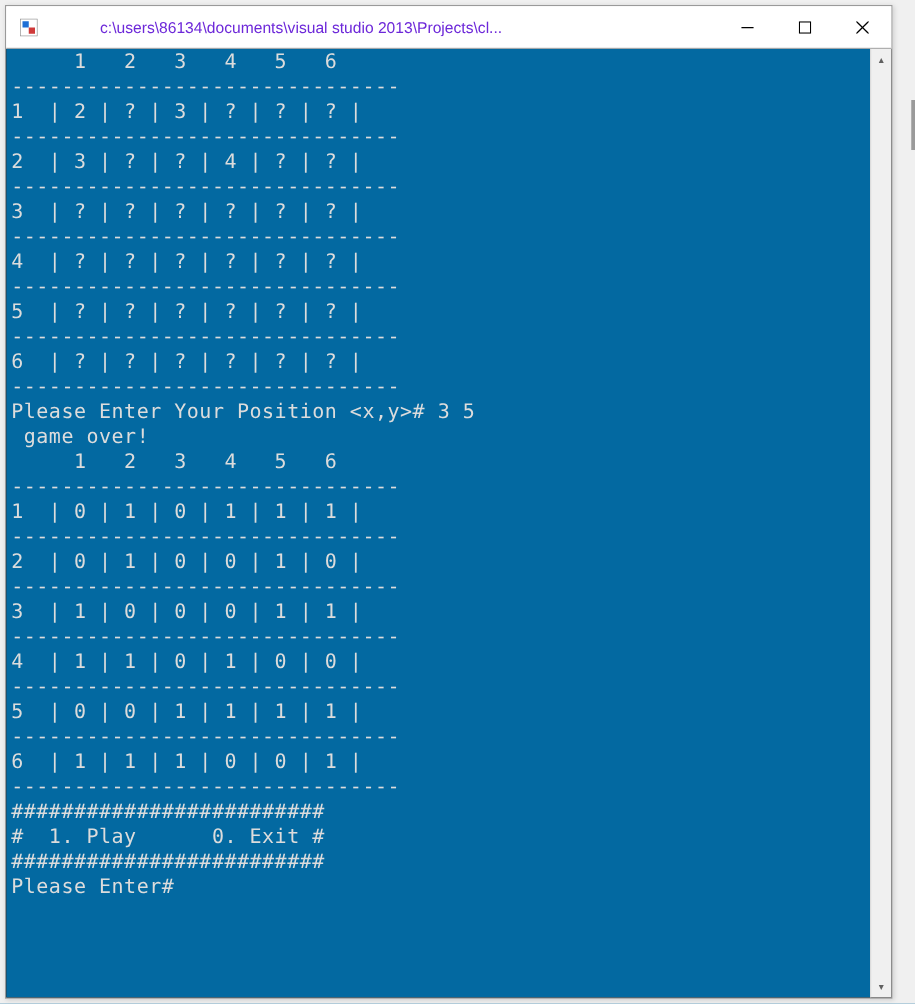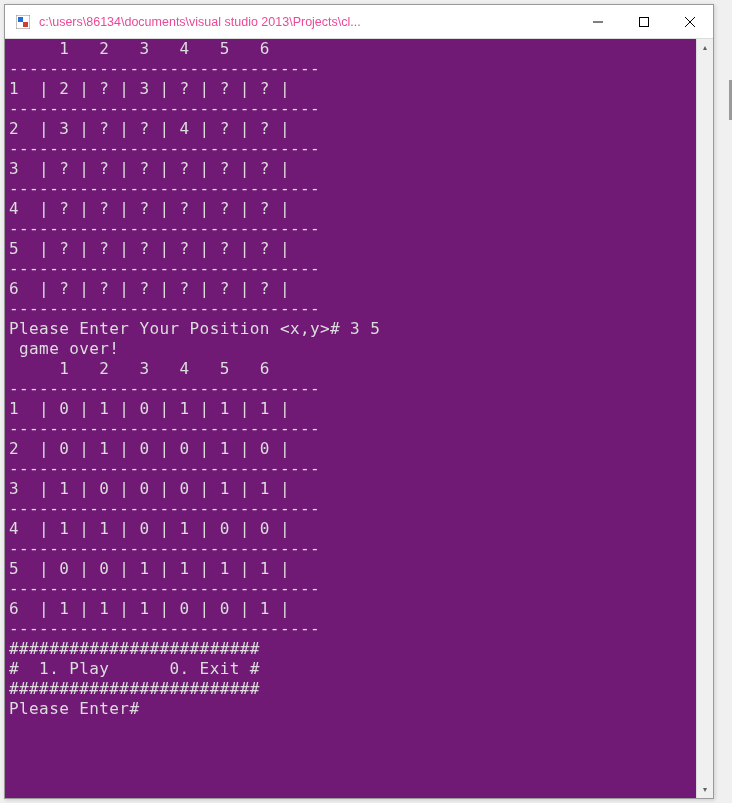--- a/index.html
+++ b/index.html
@@ -33,26 +33,27 @@
       width: 16px;
       height: 16px;
       margin: 0 8px 0 10px;
       display: inline-flex;
       align-items: center;
       justify-content: center;
     }
     .titlebar-icon svg { display: block; }
     .titlebar-title {
       font-size: 12.5px;
-      color: #ec4899;
+      color: #6d28d9;
       flex: 0 1 auto;
       white-space: nowrap;
       overflow: hidden;
       text-overflow: clip;
       padding-right: 8px;
+      margin-left: 41px;
     }
     .titlebar-spacer { flex: 1; }
     .titlebar-controls {
       display: flex;
       align-items: center;
       height: 100%;
     }
     .titlebar-btn {
       width: 46px;
       height: 100%;
@@ -65,21 +66,21 @@
     .titlebar-btn svg { display: block; }
     .console-area {
       position: relative;
       flex: 1;
       display: flex;
       background: #000;
       overflow: hidden;
     }
     .console {
       flex: 1;
-      background: #701a75;
+      background: #0369a1;
       color: #dcdcdc;
       font-family: "NSimSun", "SimSun", "Consolas", monospace;
       font-size: 16px;
       line-height: 20px;
       letter-spacing: 0.4px;
       white-space: pre;
       padding: 0 4px 4px 4px;
       overflow: hidden;
     }
     .scrollbar {

